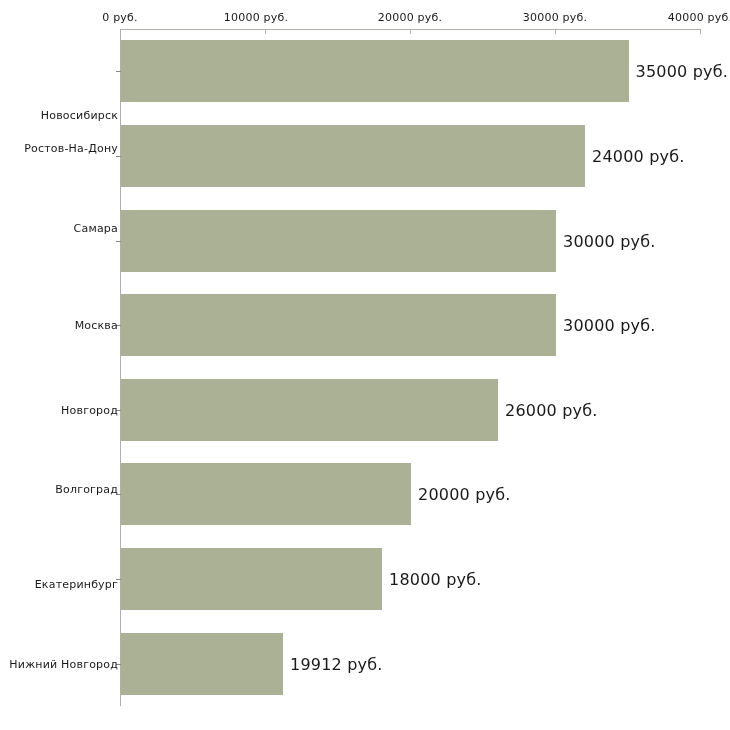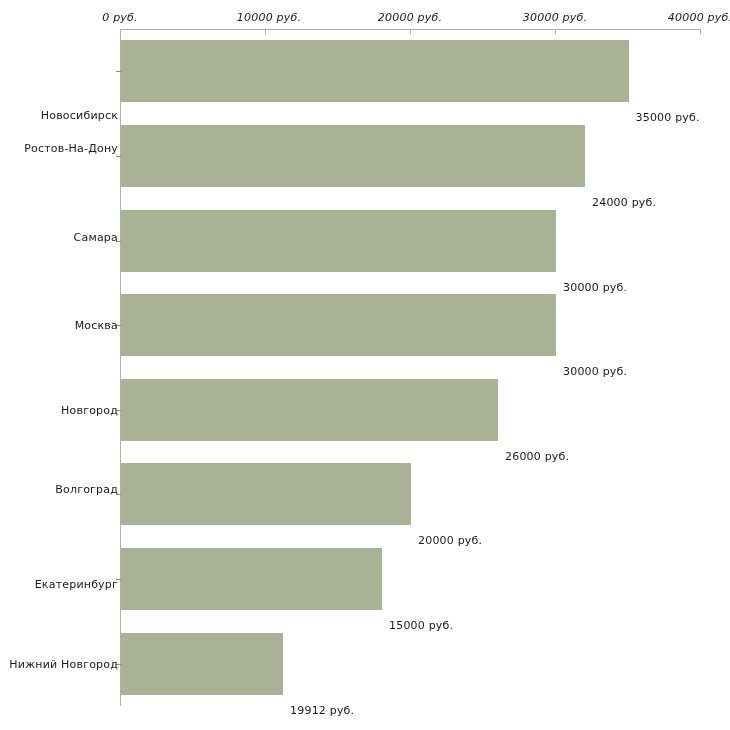--- a/index.html
+++ b/index.html
@@ -38,21 +38,20 @@
     background: #b0b0a8;
   }
   .x-tick-label {
     position: absolute;
     top: 11px;
     font-size: 11px;
     color: #1a1a1a;
     white-space: nowrap;
     transform: translateX(-50%);
     letter-spacing: 0.2px;
-    font-style: italic;
   }
 
   
   .y-axis-line {
     position: absolute;
     left: 120px;
     top: 29px;
     width: 1px;
     height: 677px;
     background: #b0b0a8;
@@ -76,62 +75,61 @@
   }
 
   
   .bar {
     position: absolute;
     left: 121px;
     background: #abb194;
   }
   .bar-value {
     position: absolute;
-    font-size: 11px;
+    font-size: 16px;
     color: #1a1a1a;
     white-space: nowrap;
     transform: translateY(-50%);
     letter-spacing: 0.2px;
-    margin-top: 46px;
   }
 </style>
 </head>
 <body>
 
 <div id="chart-root">
 
   <div class="x-axis-line"></div>
   <div class="y-axis-line"></div>
 
   <div id="x-ticks-layer">
       <div class="x-tick" style="left: 120px;"></div>
       <div class="x-tick-label" style="left: 120px;">0 руб.</div>
       <div class="x-tick" style="left: 265px;"></div>
-      <div class="x-tick-label" style="left: 269px;">10000 руб.</div>
+      <div class="x-tick-label" style="left: 256px;">10000 руб.</div>
       <div class="x-tick" style="left: 410px;"></div>
       <div class="x-tick-label" style="left: 410px;">20000 руб.</div>
       <div class="x-tick" style="left: 555px;"></div>
       <div class="x-tick-label" style="left: 555px;">30000 руб.</div>
       <div class="x-tick" style="left: 700px;"></div>
       <div class="x-tick-label" style="left: 700px;">40000 руб.</div>
     </div>
   <div id="y-ticks-layer">
       <div class="y-tick" style="top: 71.3125px;"></div>
       <div class="y-tick" style="top: 155.938px;"></div>
       <div class="y-tick" style="top: 240.562px;"></div>
       <div class="y-tick" style="top: 325.188px;"></div>
       <div class="y-tick" style="top: 409.812px;"></div>
       <div class="y-tick" style="top: 494.438px;"></div>
       <div class="y-tick" style="top: 579.062px;"></div>
       <div class="y-tick" style="top: 663.688px;"></div>
     </div>
   <div id="cat-labels-layer">
       <div class="cat-label" style="top: 71.3125px; margin-top: 44px;">Новосибирск</div>
       <div class="cat-label" style="top: 148px;">Ростов-На-Дону</div>
-      <div class="cat-label" style="top: 237px;">Самара</div>
+      <div class="cat-label" style="top: 228px;">Самара</div>
       <div class="cat-label" style="top: 325.188px;">Москва</div>
       <div class="cat-label" style="top: 409.812px;">Новгород</div>
       <div class="cat-label" style="top: 489px;">Волгоград</div>
       <div class="cat-label" style="top: 584px;">Екатеринбург</div>
       <div class="cat-label" style="top: 663.688px;">Нижний Новгород</div>
     </div>
   <div id="bars-layer">
       <div class="bar" title="Новосибирск — 35000 руб." style="top: 40.3125px; height: 62px; width: 507.5px; background: rgb(171, 177, 148);"></div>
       <div class="bar" title="Ростов-На-Дону — 32000 руб." style="top: 124.938px; height: 62px; width: 464px; background: rgb(171, 177, 148);"></div>
       <div class="bar" title="Самара — 30000 руб." style="top: 209.562px; height: 62px; width: 435px; background: rgb(171, 177, 148);"></div>
@@ -141,17 +139,17 @@
       <div class="bar" title="Екатеринбург — 18000 руб." style="top: 548.062px; height: 62px; width: 261px; background: rgb(171, 177, 148);"></div>
       <div class="bar" title="Нижний Новгород — 11175 руб." style="top: 632.688px; height: 62px; width: 162.037px; background: rgb(171, 177, 148);"></div>
     </div>
   <div id="values-layer">
       <div class="bar-value" style="top: 71.3125px; left: 635.5px;">35000 руб.</div>
       <div class="bar-value" style="top: 155.938px; left: 592px;">24000 руб.</div>
       <div class="bar-value" style="top: 240.562px; left: 563px;">30000 руб.</div>
       <div class="bar-value" style="top: 325.188px; left: 563px;">30000 руб.</div>
       <div class="bar-value" style="top: 409.812px; left: 505px;">26000 руб.</div>
       <div class="bar-value" style="top: 494.438px; left: 418px;">20000 руб.</div>
-      <div class="bar-value" style="top: 579.062px; left: 389px;">15000 руб.</div>
+      <div class="bar-value" style="top: 579.062px; left: 389px;">18000 руб.</div>
       <div class="bar-value" style="top: 663.688px; left: 290.038px;">19912 руб.</div>
     </div>
 
 </div>
 
 </body></html>

